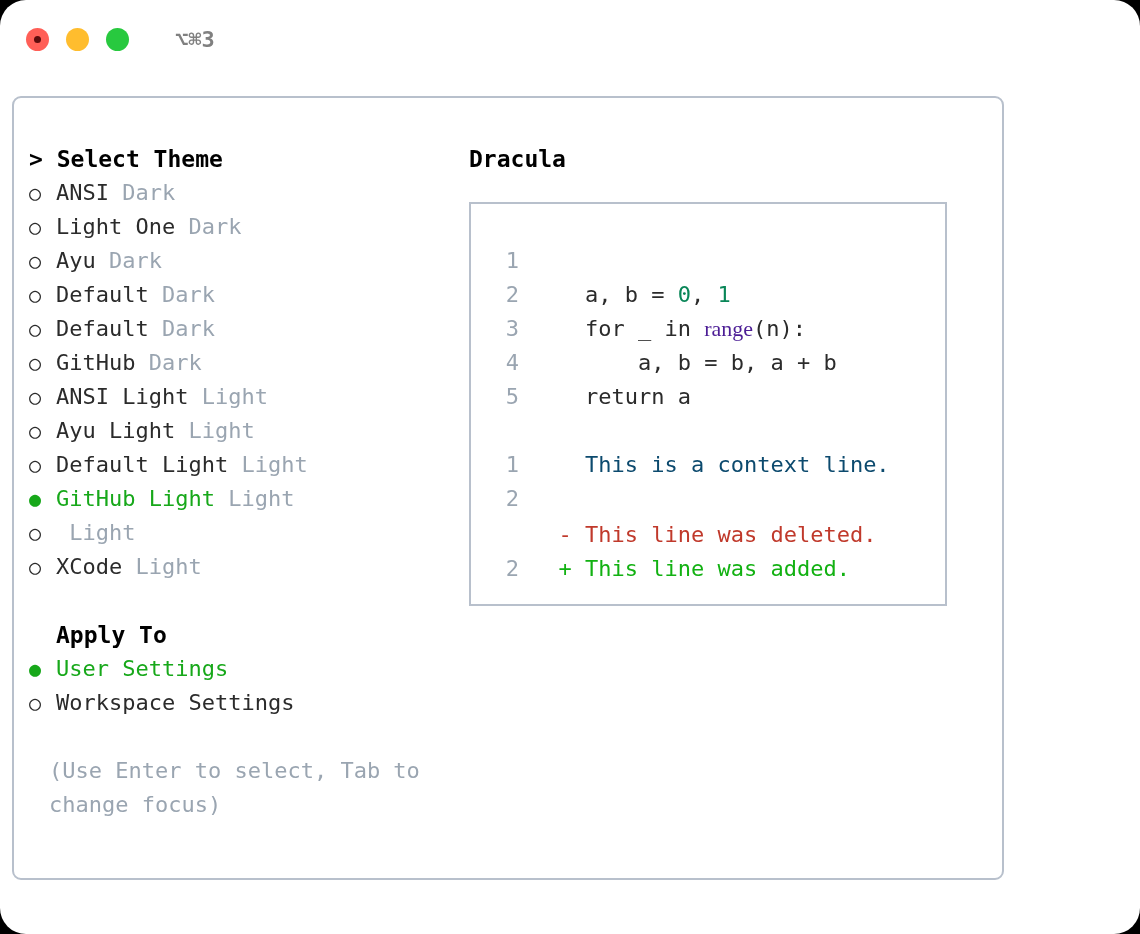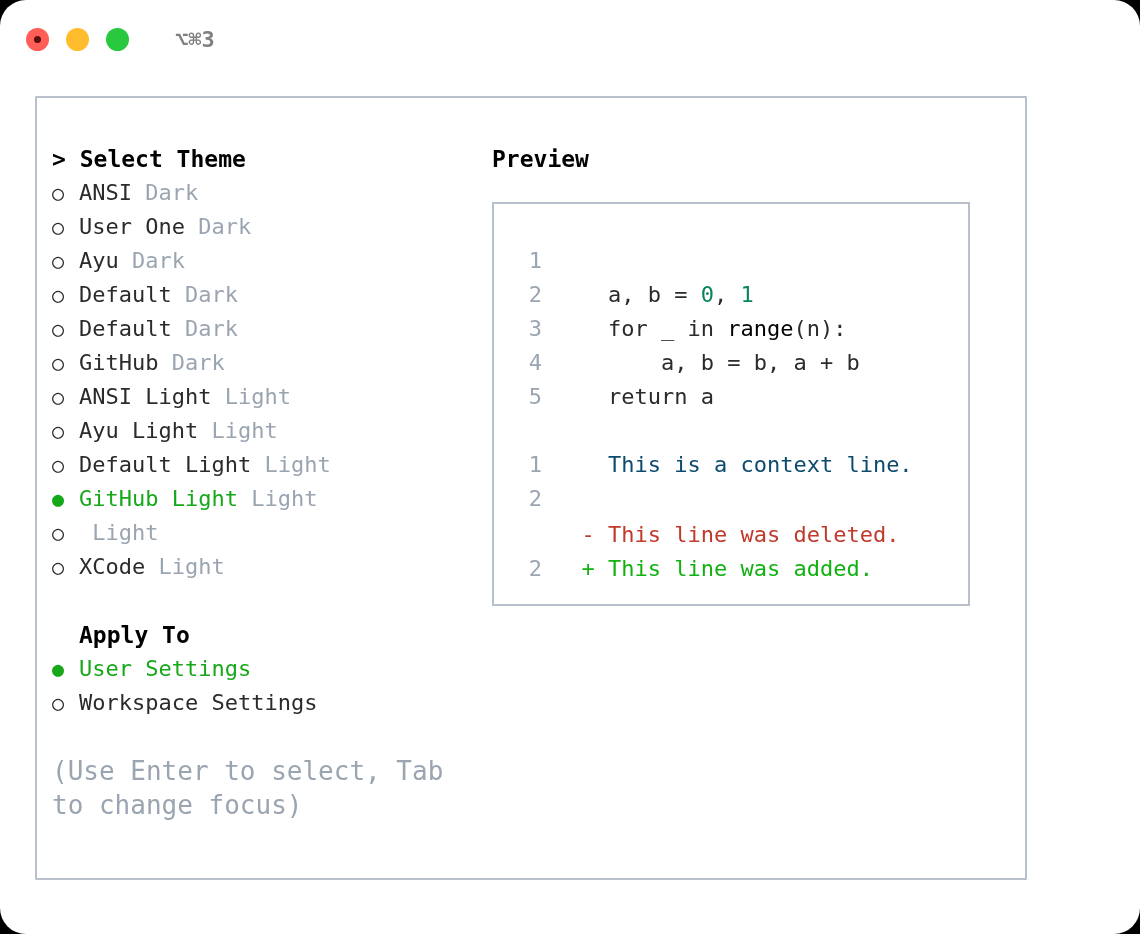--- a/index.html
+++ b/index.html
@@ -49,25 +49,25 @@
     margin-left: 46px;
     font-size: 22px;
     font-weight: bold;
     color: #808080;
     letter-spacing: 0px;
   }
 
   
   .panel {
     position: absolute;
-    left: 35px; top: 96px;
+    left: 12px; top: 96px;
     width: 992px;
     height: 784px;
     border: 2px solid #b8c0cc;
-    border-radius: 1px;
+    border-radius: 9px;
     background: #ffffff;
   }
 
   .columns { display: flex; padding: 44px 0 0 0; }
 
   .col-left  { width: 455px; padding-left: 15px; }
   .col-right { flex: 1; }
 
   
   .section-head {
@@ -95,24 +95,25 @@
   }
   .bullet.on { color: #17a81a; }
   .label { color: #2b2b2b; }
   .row.selected .label { color: #17a81a; }
   .tag { color: #9aa5b1; }
 
   .spacer-sm { height: 34px; }
   .spacer-md { height: 34px; }
 
   .hint {
-    font-size: 26px;
+    font-size: 22px;
     color: #9aa5b1;
     line-height: 34px;
     width: 410px;
+    margin-left: 20px;
   }
 
   
   .preview-title {
     font-size: 23px;
     font-weight: bold;
     color: #000000;
     line-height: 34px;
     margin-bottom: 26px;
   }
@@ -132,21 +133,21 @@
   .lineno {
     width: 30px;
     flex: 0 0 30px;
     color: #9aa5b1;
     text-align: right;
     margin-right: 13px;
   }
   .code-text { color: #2b2b2b; }
   .tok-fn   { color: #a31515; }
   .tok-num  { color: #098658; }
-  .tok-call { color: #000000; }
+  .tok-call { color: #4c1d95; font-family: Liberation Serif, serif; }
   .d-ctx { color: #0c4a6e; }
   .d-del { color: #c0392b; margin-top: 36px; }
   .d-add { color: #12b112; }
   .code-gap { height: 34px; }
 </style>
 </head>
 <body>
 
 <div class="window">
 
@@ -159,21 +160,21 @@
     <div class="shortcut">⌥⌘3</div>
   </div>
 
   <div class="panel">
     <div class="columns">
 
       <div class="col-left">
         <div class="section-head">&gt; Select Theme</div>
         <div id="theme-rows">
             <div class="row"><span class="bullet">○</span><span class="label">ANSI</span><span class="tag"> Dark</span></div>
-            <div class="row"><span class="bullet">○</span><span class="label">User One</span><span class="tag"> Dark</span></div>
+            <div class="row"><span class="bullet">○</span><span class="label">Light One</span><span class="tag"> Dark</span></div>
             <div class="row"><span class="bullet">○</span><span class="label">Ayu</span><span class="tag"> Dark</span></div>
             <div class="row"><span class="bullet">○</span><span class="label">Default</span><span class="tag"> Dark</span></div>
             <div class="row"><span class="bullet">○</span><span class="label">Default</span><span class="tag"> Dark</span></div>
             <div class="row"><span class="bullet">○</span><span class="label">GitHub</span><span class="tag"> Dark</span></div>
             <div class="row"><span class="bullet">○</span><span class="label">ANSI Light</span><span class="tag"> Light</span></div>
             <div class="row"><span class="bullet">○</span><span class="label">Ayu Light</span><span class="tag"> Light</span></div>
             <div class="row"><span class="bullet">○</span><span class="label">Default Light</span><span class="tag"> Light</span></div>
             <div class="row selected"><span class="bullet on">●</span><span class="label">GitHub Light</span><span class="tag"> Light</span></div>
             <div class="row"><span class="bullet">○</span><span class="tag"> Light</span></div>
             <div class="row"><span class="bullet">○</span><span class="label">XCode</span><span class="tag"> Light</span></div>
@@ -186,21 +187,21 @@
             <div class="row selected"><span class="bullet on">●</span><span class="label">User Settings</span></div>
             <div class="row"><span class="bullet">○</span><span class="label">Workspace Settings</span></div>
           </div>
 
         <div class="spacer-md"></div>
 
         <div class="hint">(Use Enter to select, Tab to change focus)</div>
       </div>
 
       <div class="col-right">
-        <div class="preview-title">Preview</div>
+        <div class="preview-title">Dracula</div>
         <div class="code-box">
           <div id="code-rows">
               <div class="code-line"><span class="lineno">1</span></div>
               <div class="code-line"><span class="lineno">2</span><span><span class="code-text">    </span><span class="code-text">a, b = </span><span class="tok-num">0</span><span class="code-text">, </span><span class="tok-num">1</span></span></div>
               <div class="code-line"><span class="lineno">3</span><span><span class="code-text">    </span><span class="code-text">for _ in </span><span class="tok-call">range</span><span class="code-text">(n):</span></span></div>
               <div class="code-line"><span class="lineno">4</span><span><span class="code-text">        </span><span class="code-text">a, b = b, a + b</span></span></div>
               <div class="code-line"><span class="lineno">5</span><span><span class="code-text">    </span><span class="code-text">return a</span></span></div>
             </div>
           <div class="code-gap"></div>
           <div id="diff-rows">

